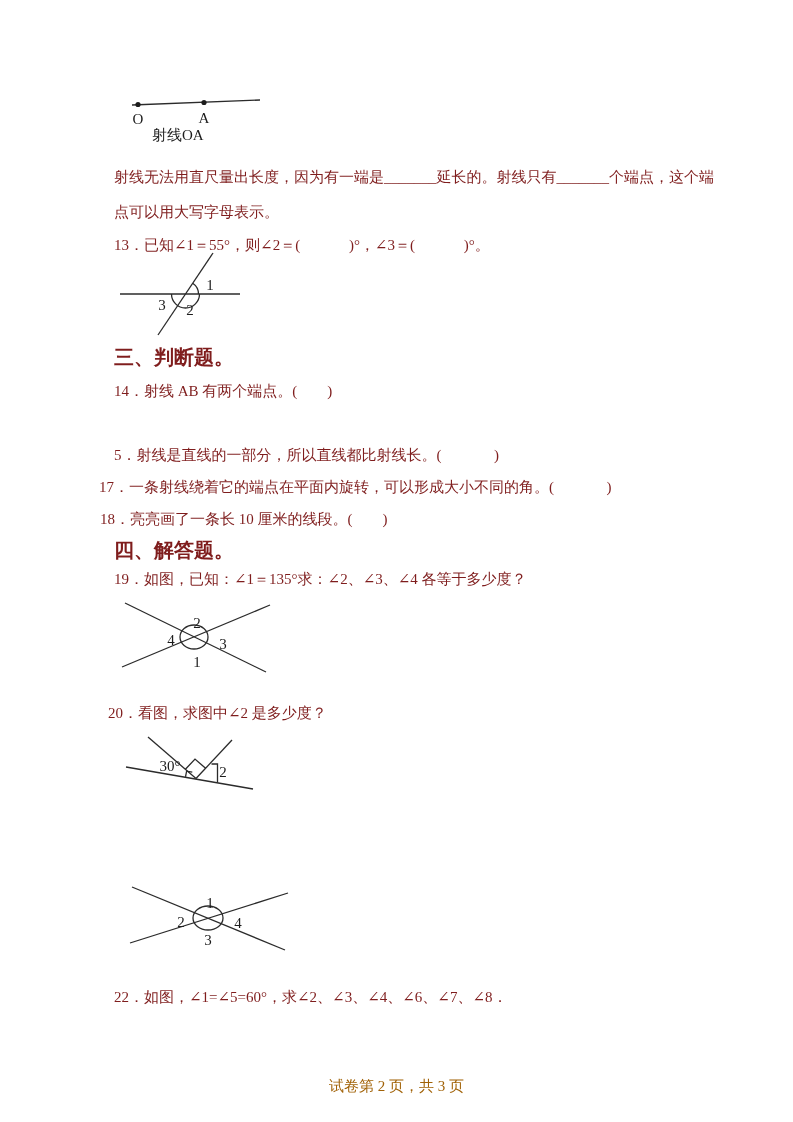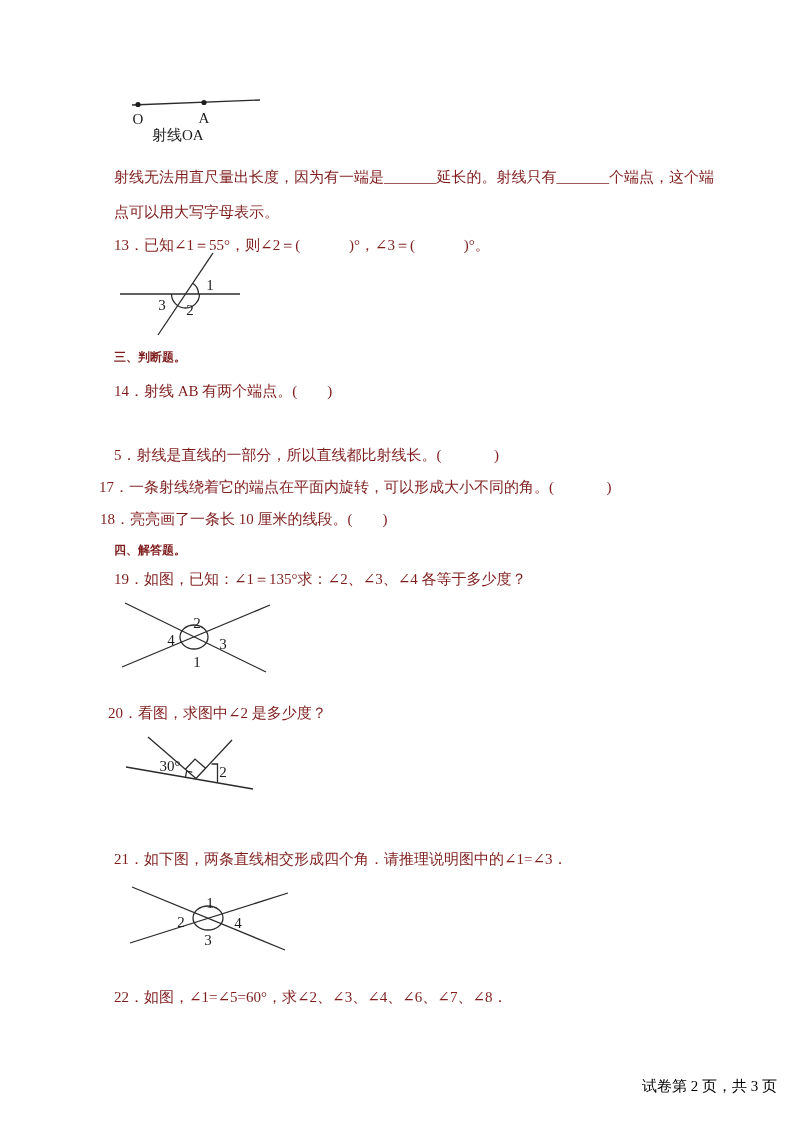--- a/index.html
+++ b/index.html
@@ -17,44 +17,44 @@
   }
   .txt {
     position: absolute;
     font-size: 15px;
     line-height: 35px;
     white-space: pre-wrap;
     color: #7f1d1d;
   }
   .heading {
     font-weight: bold;
-    font-size: 12px;
+    font-size: 20px;
     white-space: pre-wrap;
     font-family: Liberation Serif, serif;
   }
   .fig { position: absolute; }
   .fig line, .fig path, .fig polyline, .fig ellipse {
     stroke: #2b2b2b;
     stroke-width: 1.3;
     fill: none;
   }
   .fig circle { fill: #1c1c1c; stroke: none; }
   .fig text {
     font-family: "Liberation Serif", "DejaVu Serif", serif;
     fill: #1c1c1c;
     font-size: 15px;
     stroke: none;
   }
   .footer {
     position: absolute;
-    left: 0; right: 16px;
-    text-align: right;
+    left: 0; right: 0;
+    text-align: center;
     font-size: 15px;
     white-space: pre-wrap;
-    color: #000000;
+    color: #a16207;
   }
 </style>
 </head>
 <body>
 
 <div class="page">
 
   <svg class="fig" style="left:112px; top:88px;" width="170" height="56">
     <line x1="20" y1="17" x2="148" y2="12"></line>
     <circle cx="26" cy="16.5" r="2.6"></circle>
@@ -105,21 +105,20 @@
     <line x1="6" y1="36" x2="133" y2="58" stroke-width="1.1"></line>
     <line x1="76" y1="47.5" x2="28" y2="6" stroke-width="1.1"></line>
     <line x1="76" y1="47.5" x2="112" y2="9" stroke-width="1.1"></line>
     <polyline points="65.4,38.3 75,28.1 85.6,37.3" stroke-width="1.1"></polyline>
     <polyline points="65.5,45.9 66.6,40.2 72.3,41.2" stroke-width="1.1"></polyline>
     <polyline points="91.5,33 97.5,33 97.5,51.5" stroke-width="1.1"></polyline>
     <text x="50" y="40" text-anchor="middle" font-size="13">30°</text>
     <text x="103" y="46" text-anchor="middle" font-size="14">2</text>
   </svg>
 
-  <div class="txt" style="left:114px; top:842px; width:640px;">21．如下图，两条直线相交形成四个角．请推理说明图中的∠1=∠3．</div>
 
   <svg class="fig" style="left:125px; top:880px;" width="170" height="75">
     <line x1="7" y1="7" x2="160" y2="70"></line>
     <line x1="5" y1="63" x2="163" y2="13"></line>
     <ellipse cx="83" cy="38" rx="15" ry="12"></ellipse>
     <text x="85" y="28" text-anchor="middle">1</text>
     <text x="56" y="47" text-anchor="middle">2</text>
     <text x="113" y="48" text-anchor="middle">4</text>
     <text x="83" y="65" text-anchor="middle">3</text>
   </svg>

